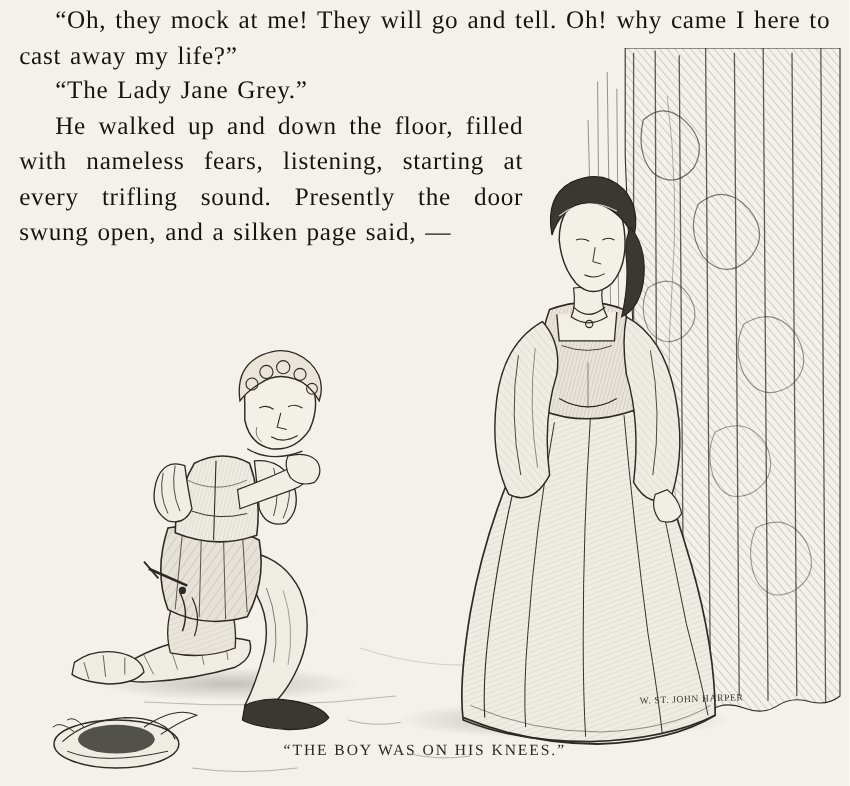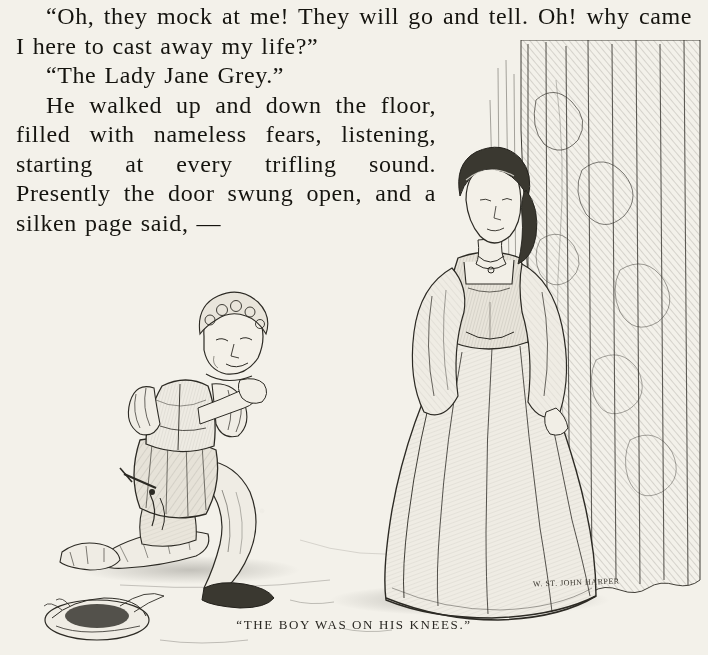--- a/index.html
+++ b/index.html
@@ -25,21 +25,21 @@
       radial-gradient(circle at 37% 78%, rgba(0,0,0,0.015) 0 2px, transparent 3px);
   }
   
   .text-block {
     position: absolute;
     top: 2px;
     left: 16px;
     width: 676px;
   }
   .para {
-    font-size: 24px;
+    font-size: 21px;
     line-height: 29.5px;
     text-align: justify;
     letter-spacing: 0.6px;
     word-spacing: 1.5px;
     margin: 0 5px 0 0;
     color: #15140f;
   }
   .para.indent { text-indent: 30px; }
   .p1 { width: 676px; }
   .p2 { width: 420px; }

